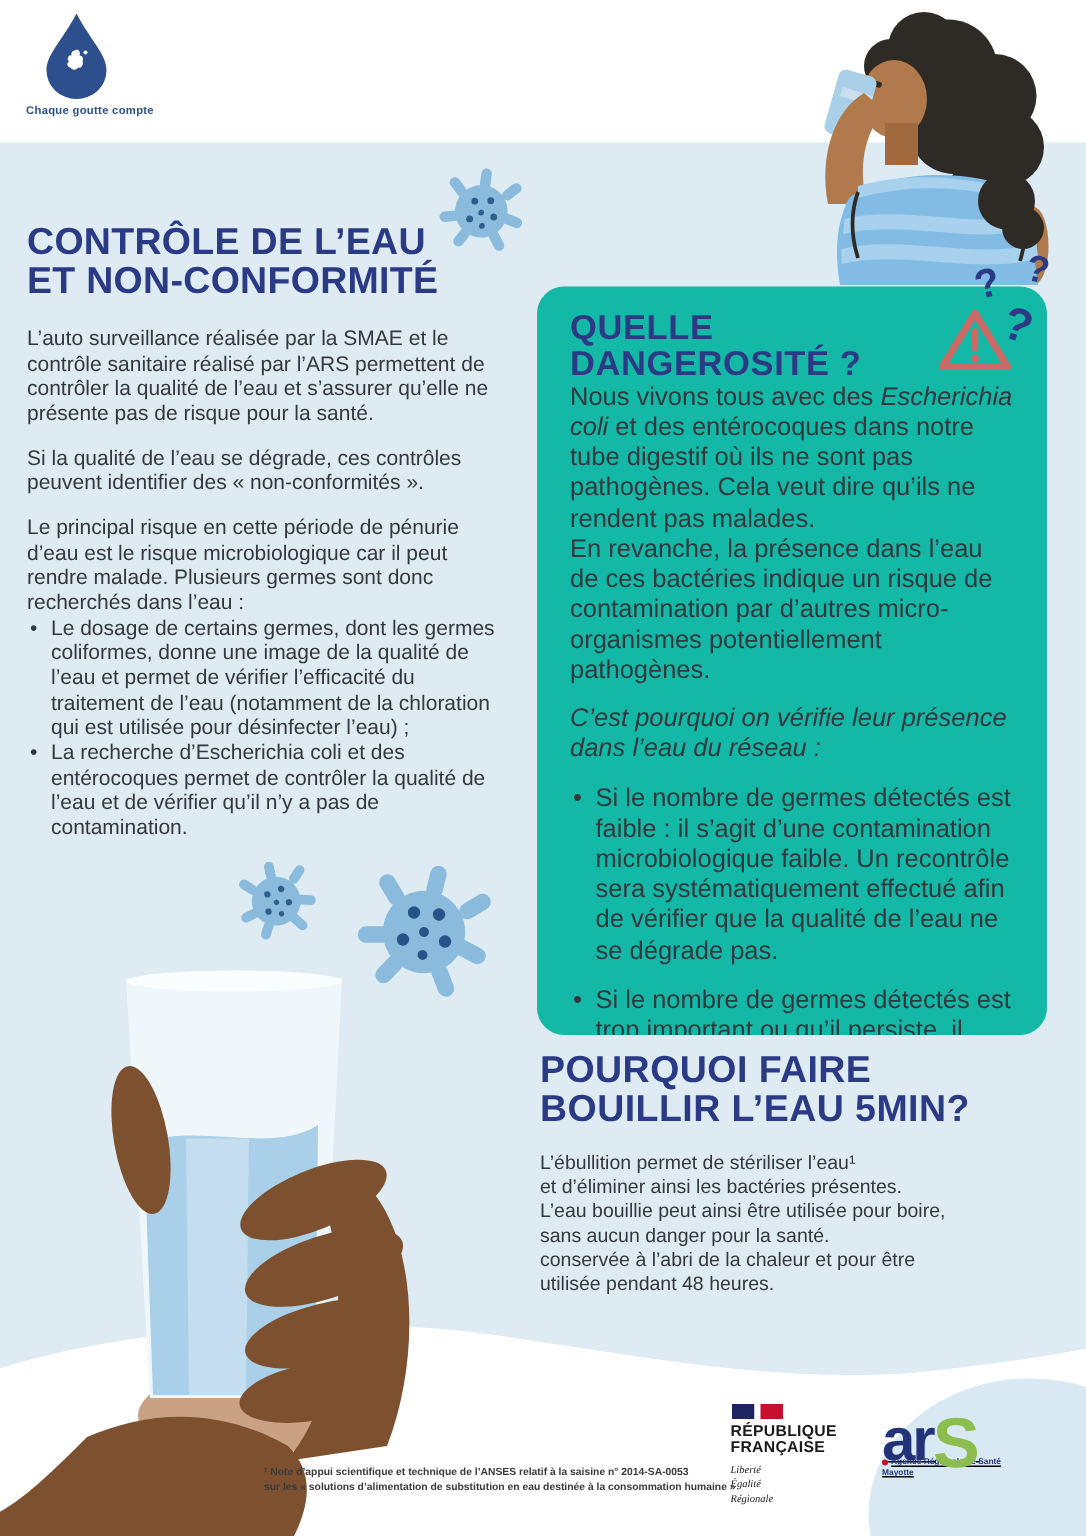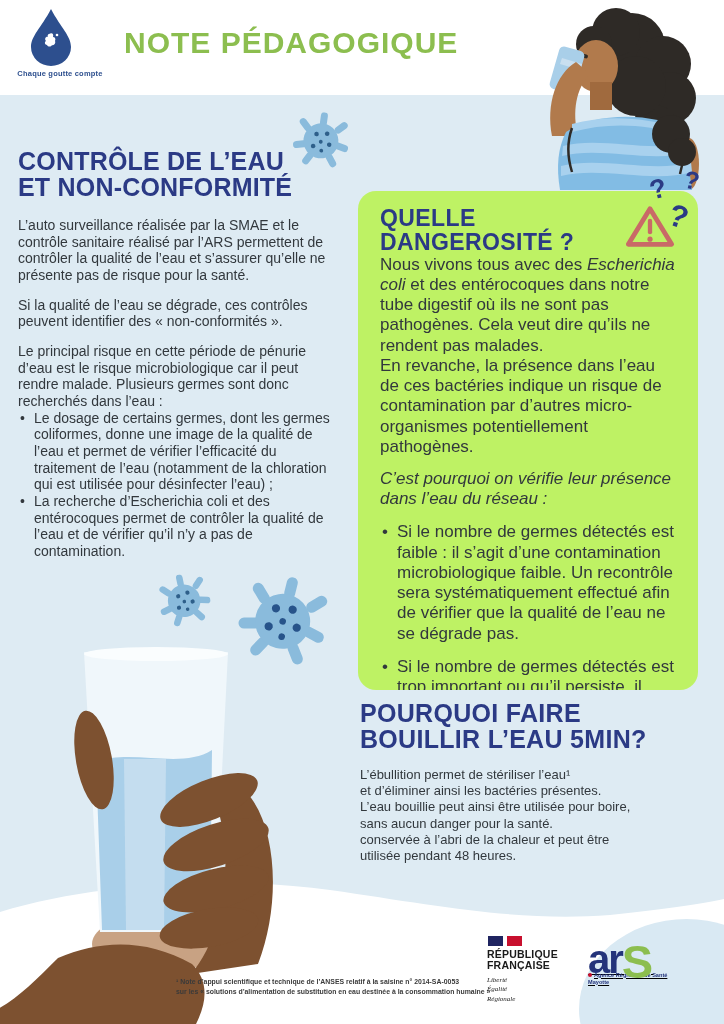--- a/index.html
+++ b/index.html
@@ -22,21 +22,21 @@
   .left-title{font-size:25px;letter-spacing:.2px;}
   .body-copy{font-size:14px;line-height:1.19;color:#32383d;font-weight:500;}
   .left-col .body-copy{margin-top:17px;}
   .body-copy p{margin:0 0 13px 0;}
   .body-copy p.tight{margin:0;}
   ul.dots{list-style:none;margin:0;padding:0;}
   ul.dots li{position:relative;padding-left:16px;margin:0;}
   ul.dots li + li{margin-top:0px;}
   ul.dots li::before{content:"•";position:absolute;left:2px;top:0;}
   
-  .card{left:358px;top:191px;width:340px;height:499px;background:#bef264;border-radius:18px;box-sizing:border-box;padding:16px 20px 0 22px;overflow:hidden;}
+  .card{left:358px;top:191px;width:340px;height:499px;background:#14b8a6;border-radius:18px;box-sizing:border-box;padding:16px 20px 0 22px;overflow:hidden;}
   .card-title{font-size:23px;letter-spacing:.4px;}
   .card .body-copy{font-size:17px;line-height:1.19;}
   .card .intro{margin-top:11px;}
   .card ul.dots{margin-top:13px;}
   .card ul.dots li{padding-left:17px;}
   .card ul.dots li + li{margin-top:13px;}
   .card p.spaced{margin:12px 0 0 0;font-style:italic;}
   .warn-triangle{right:22px;top:13px;width:52px;height:46px;}
   .qmark{color:#2b3a85;font-weight:bold;z-index:5;}
   .q1{left:650px;top:174px;font-size:27px;transform:rotate(-14deg);}
@@ -152,21 +152,20 @@
     <ellipse cx="213" cy="286" rx="50" ry="19" transform="rotate(-10 213 286)" fill="#7d5130"></ellipse>
     <path d="M62,316 C40,338 20,358 0,368 L0,382 L200,382 C212,358 212,338 196,322 C150,296 104,298 62,316 Z" fill="#7d5130"></path>
   </svg>
 
   <svg class="abs logo-drop z4" viewBox="0 0 46 58">
     <path d="M23,1 C13,20 3,28 3,39 a20,19 0 0 0 40,0 C43,28 33,20 23,1 Z" fill="#2d4f8e"></path>
     <path d="M21,26 c3,-2 5,0 4,3 c2,0 3,2 2,4 c1,2 -1,5 -3,4 c-1,2 -4,2 -5,0 c-2,0 -3,-3 -1,-4 c-2,-2 0,-5 2,-4 c-1,-1 0,-3 1,-3 Z" fill="#ffffff"></path>
     <circle cx="29" cy="27" r="1.3" fill="#ffffff"></circle>
   </svg>
   <div class="abs logo-tagline z4">Chaque goutte compte</div>
-  <div class="abs main-title z4">NOTE PÉDAGOGIQUE</div>
 
   <svg class="abs z2" style="left:532px;top:2px;width:172px;height:188px" viewBox="0 0 172 188">
     <g fill="#2e2a26">
       <circle cx="100" cy="44" r="33"></circle>
         <circle cx="131" cy="62" r="28"></circle>
         <circle cx="138" cy="96" r="26"></circle>
       <circle cx="123" cy="126" r="23"></circle>
         <circle cx="84" cy="30" r="24"></circle>
         <circle cx="62" cy="42" r="18"></circle>
       <circle cx="104" cy="84" r="30"></circle>
@@ -235,21 +234,21 @@
   <div class="abs boil z3">
     <div class="h-blue boil-title">
       <span style="display:block">POURQUOI FAIRE</span>
       <span style="display:block">BOUILLIR L’EAU 5MIN?</span>
     </div>
     <div class="boil-lines">
       <div>L’ébullition permet de stériliser l’eau¹</div>
       <div>et d’éliminer ainsi les bactéries présentes.</div>
       <div>L’eau bouillie peut ainsi être utilisée pour boire,</div>
       <div>sans aucun danger pour la santé.</div>
-      <div>conservée à l’abri de la chaleur et peut être</div>
+      <div>conservée à l’abri de la chaleur et pour être</div>
       <div>utilisée pendant 48 heures.</div>
     </div>
   </div>
 
   <div class="abs footnote z4">
     <div>¹ Note d’appui scientifique et technique de l’ANSES relatif à la saisine n° 2014-SA-0053</div>
     <div>sur les « solutions d’alimentation de substitution en eau destinée à la consommation humaine »</div>
   </div>
 
   <div class="abs rf-logo z4">

